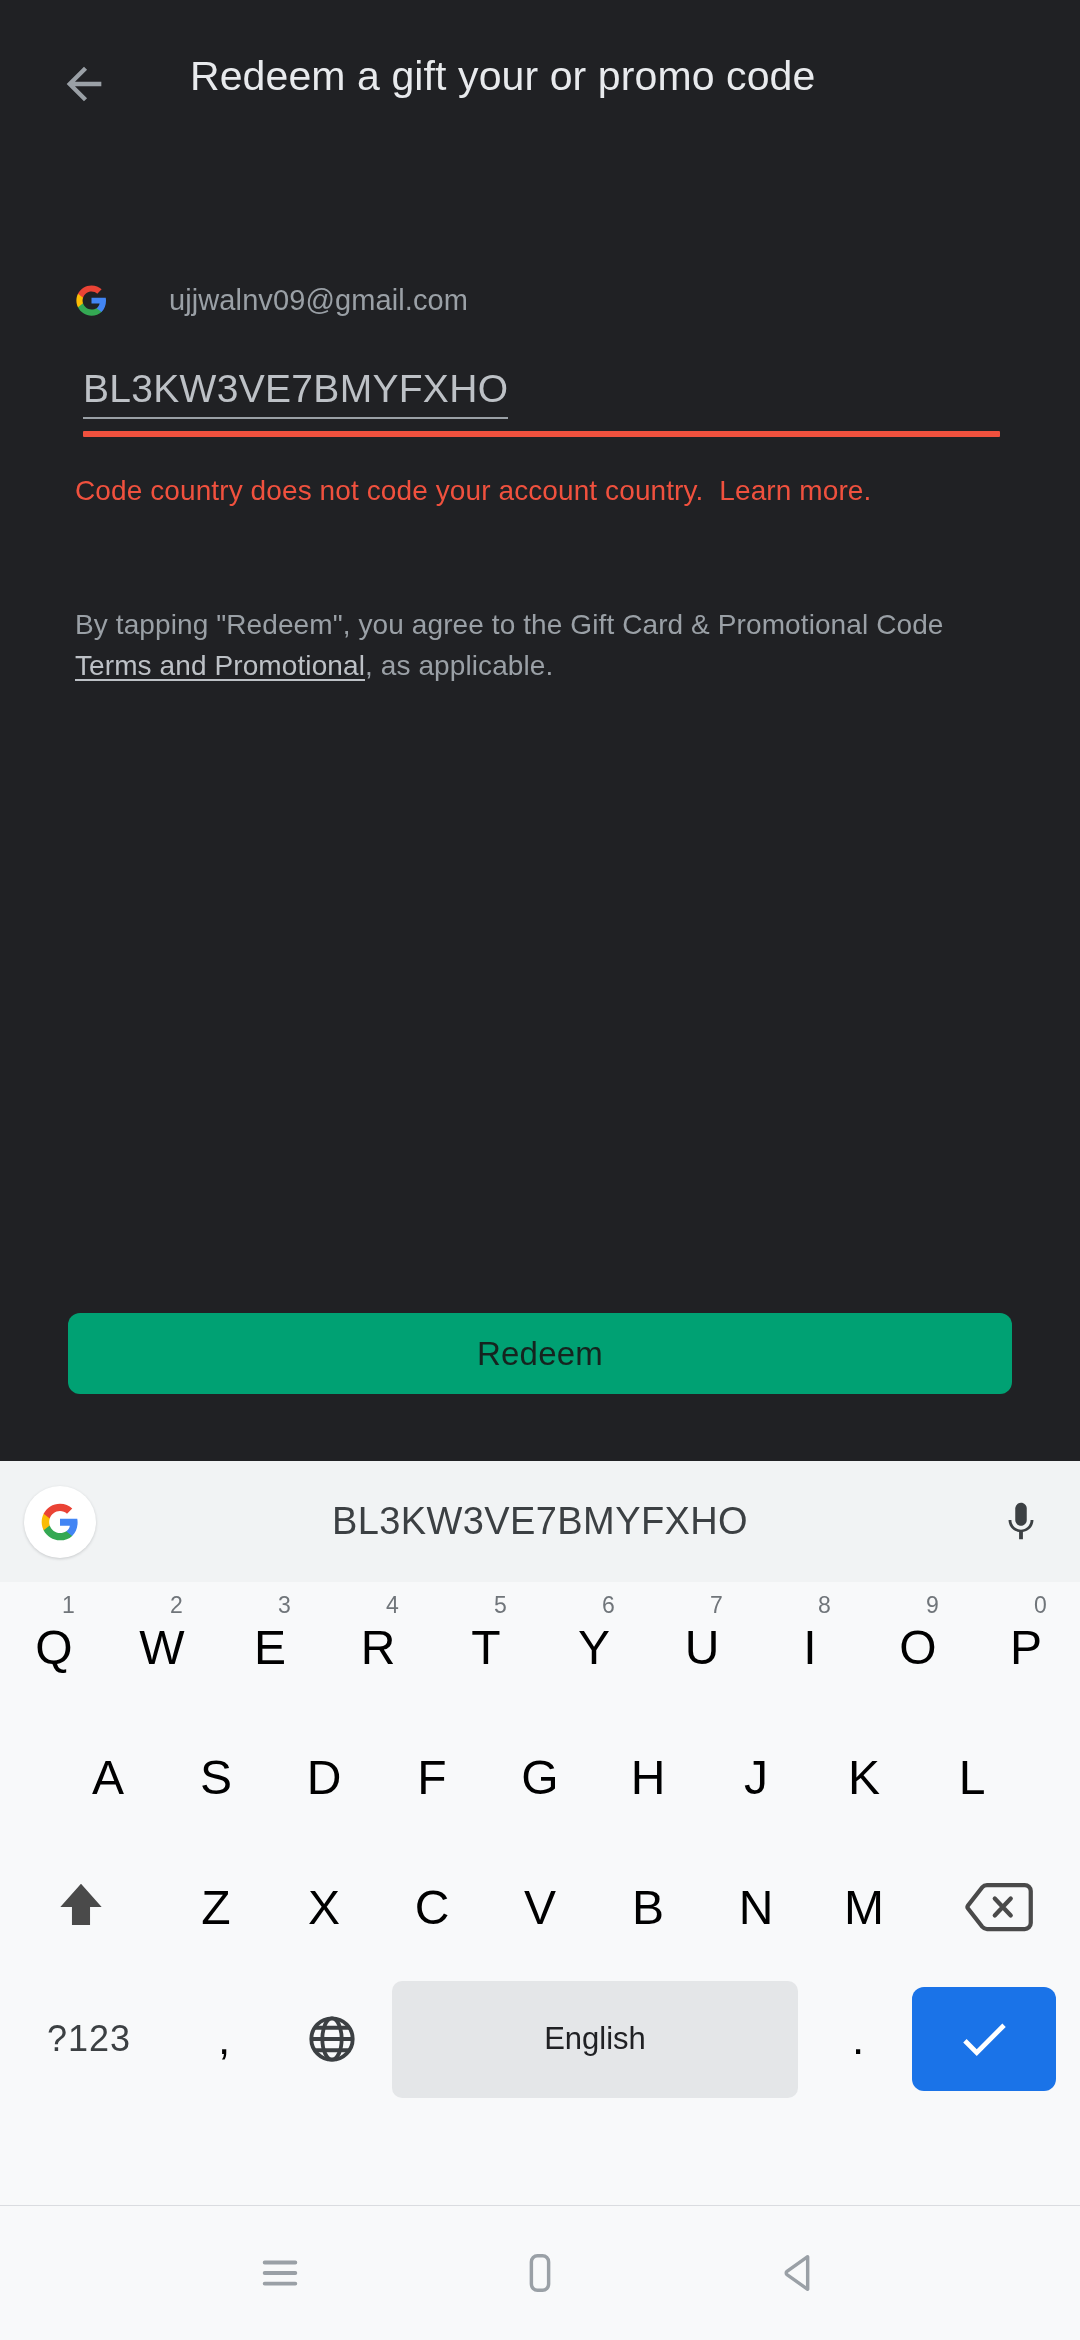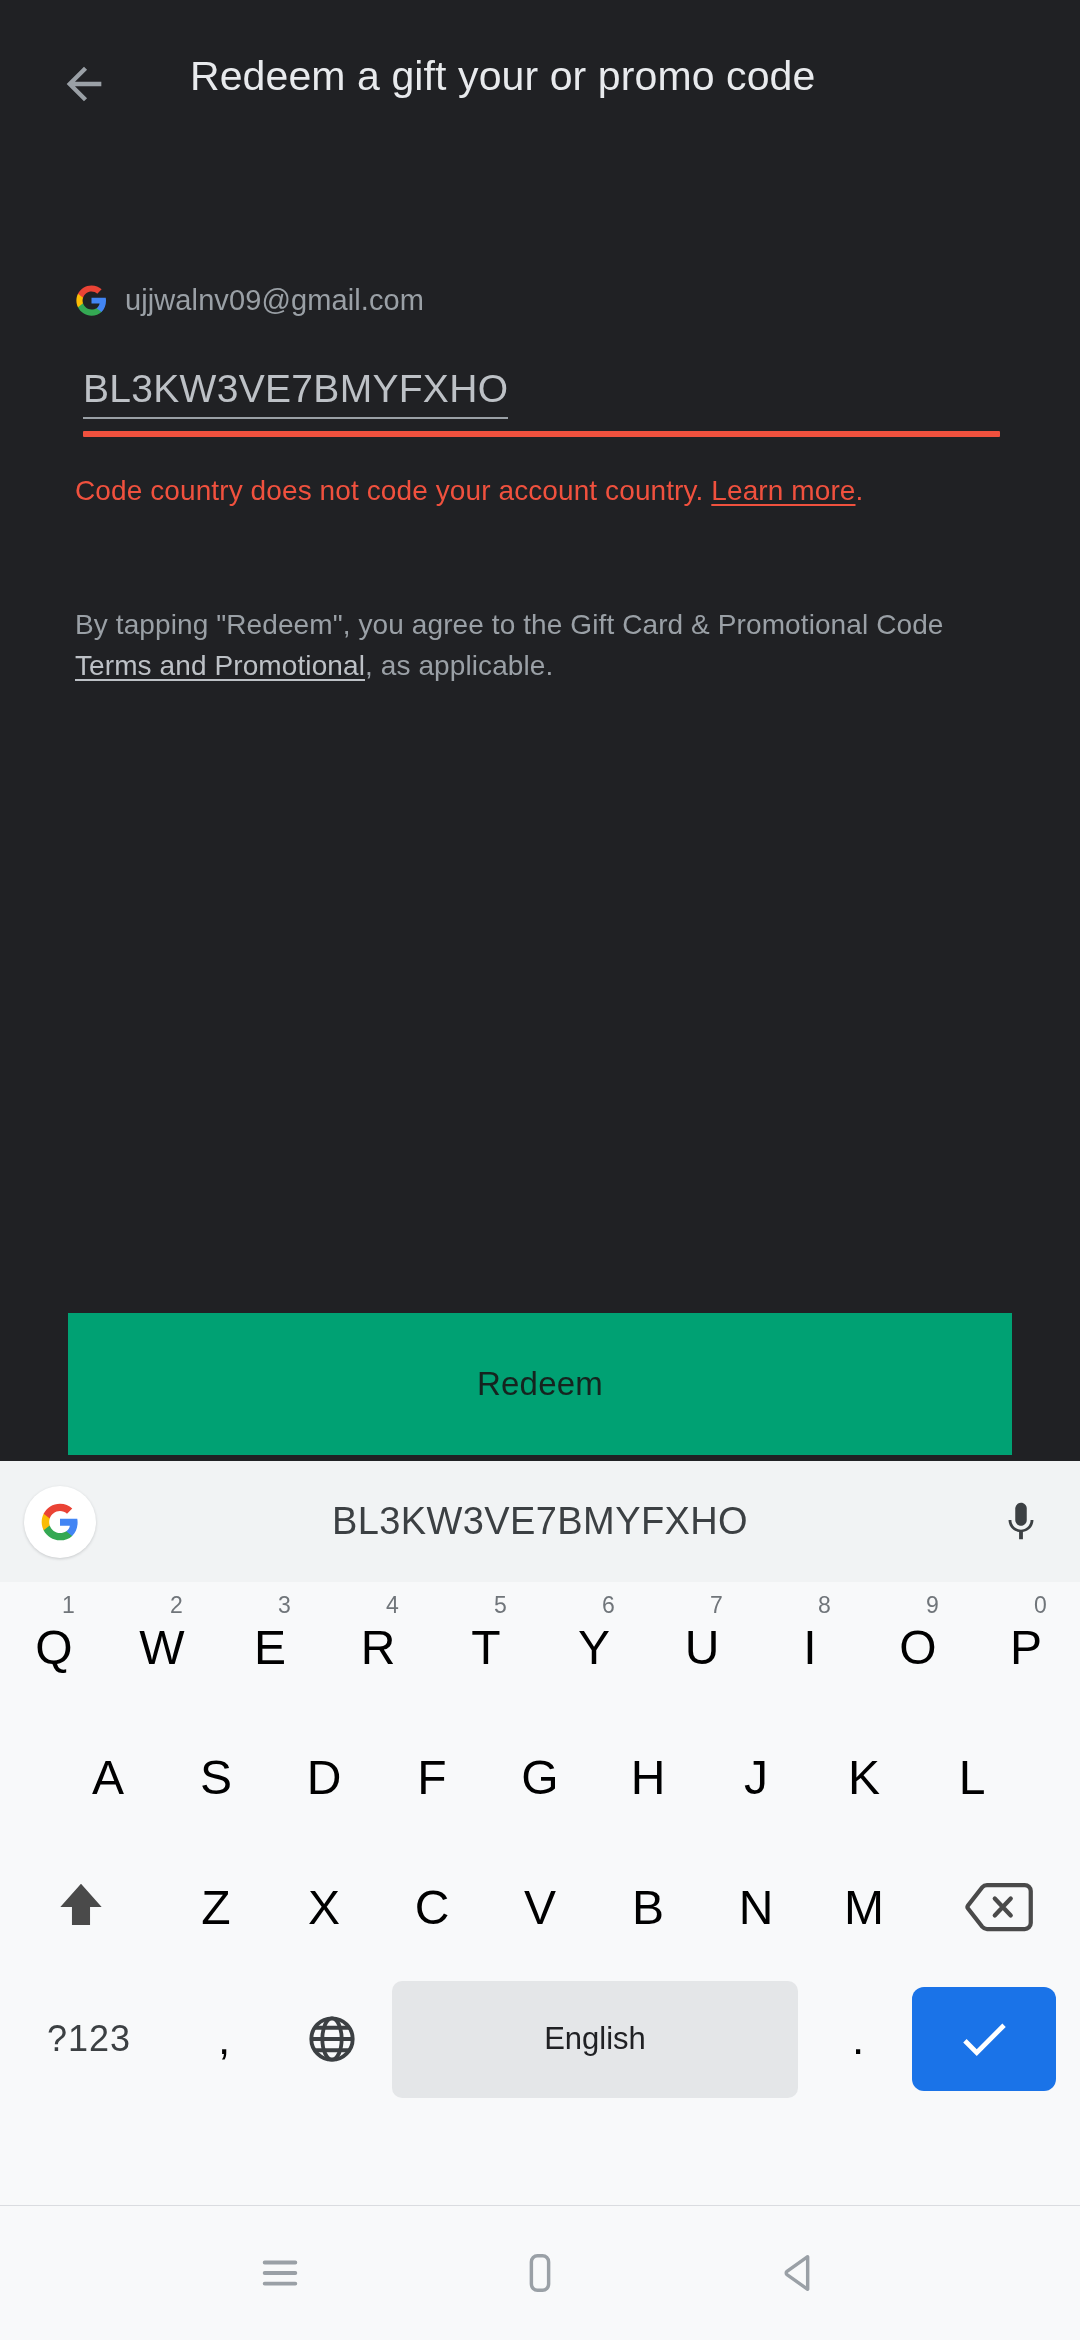--- a/index.html
+++ b/index.html
@@ -30,21 +30,21 @@
     color:#e8eaed; letter-spacing:0.1px;
   }
 
   
   .account-row {
     position:absolute; left:75px; top:283px;
     display:flex; align-items:center; gap:17px;
   }
   .g-logo-small { width:33px; height:33px; display:block; }
   .account-email {
-    font-size:29px; line-height:34px; color:#9aa0a6; letter-spacing:0.1px;
+    font-size:29px; line-height:34px; color:#9aa0a6; letter-spacing:0.1px;margin-left:44px;
   }
 
   
   .code-field {
     position:absolute; left:83px; top:365px; width:917px;
   }
   .code-value {
     font-size:39px; line-height:48px; color:#bdc1c6; letter-spacing:0.3px;
     display:inline-block;
     border-bottom:2px solid #9aa0a6;  
@@ -53,33 +53,33 @@
   .code-underline {
     position:absolute; left:0; top:66px; width:917px; height:6px;
     background:#f0513e; border-radius:1px;
   }
 
   
   .error-text {
     position:absolute; left:75px; top:470px; width:940px;
     font-size:28px; line-height:41px; color:#f0513e; letter-spacing:0.1px;
   }
-  .error-text .lnk { text-decoration:underline; text-underline-offset:4px; }
+  .error-text .lnk { text-underline-offset:4px;margin-left:8px; }
 
   
   .terms-text {
     position:absolute; left:75px; top:604px; width:930px;
     font-size:28px; line-height:41px; color:#9aa0a6; letter-spacing:0.1px;
   }
   .terms-text .lnk { text-decoration:underline; text-underline-offset:4px; color:#bdc1c6; }
 
   
   .redeem-btn {
-    position:absolute; left:68px; top:1313px; width:944px; height:142px;
-    background:#00a173; border-radius:0; border:none;
+    position:absolute; left:68px; top:1313px; width:944px; height:81px;
+    background:#00a173; border-radius:12px; border:none;
     display:flex; align-items:center; justify-content:center;
     color:#15241f; font-size:33px; font-family:"Liberation Sans", sans-serif;
     letter-spacing:0.2px; cursor:pointer;
   }
 
   
   .keyboard {
     position:absolute; left:0; top:1461px; width:1080px; height:744px;
     background:#f8f9fa;
   }

